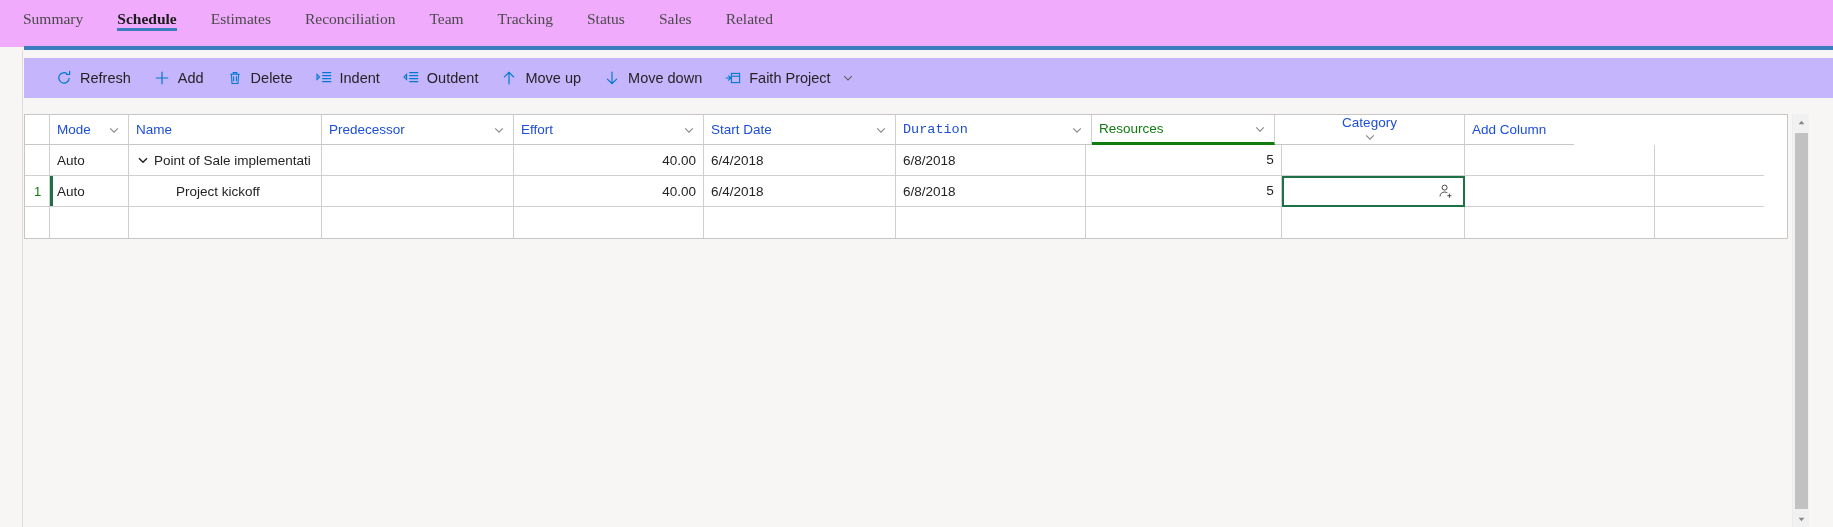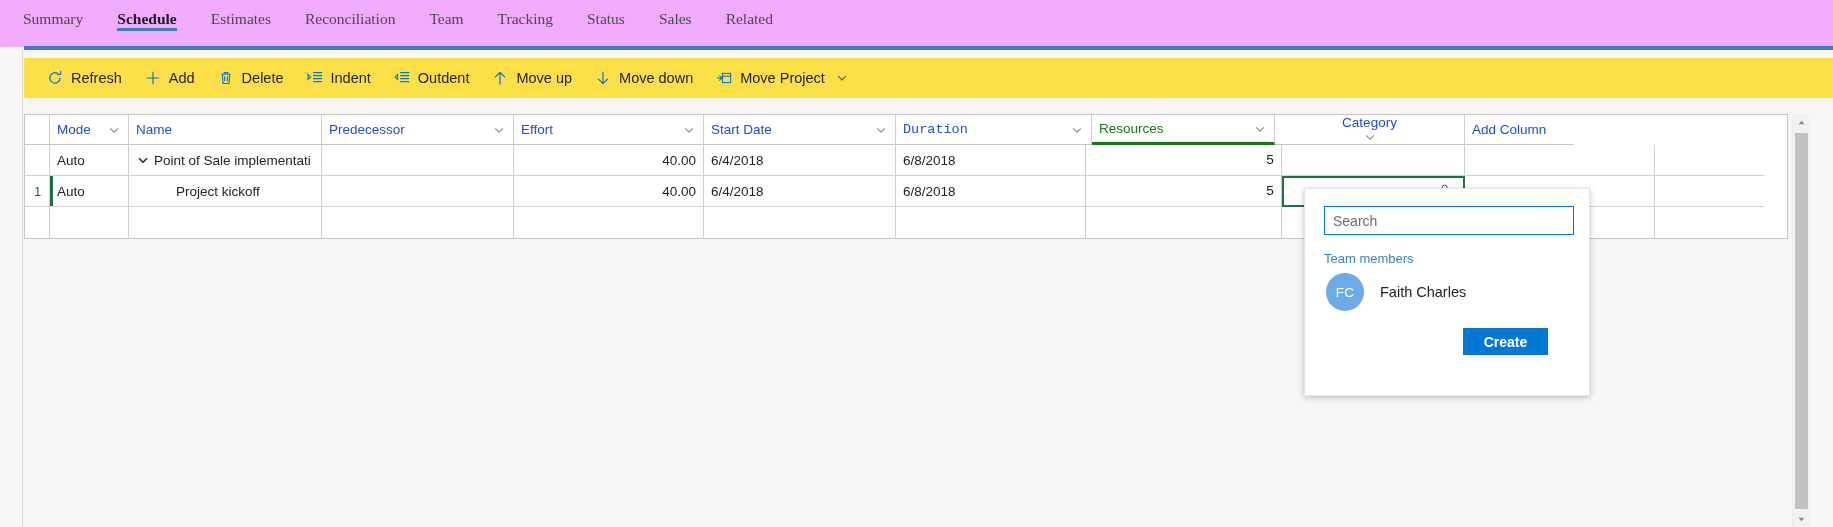--- a/index.html
+++ b/index.html
@@ -53,22 +53,22 @@
     position: absolute; left: 22px; top: 50px;
     width: 1px; height: 477px;
     background: #dedcda;
   }
 
   
   .cmdbar {
     position: absolute; left: 24px; top: 58px;
     height: 40px; width: 1809px;
     display: flex; align-items: center;
-    padding-left: 22px;
-    background: #fde047;
+    padding-left: 31px;
+    background: #c4b5fd;
   }
   .cmd {
     display: flex; align-items: center;
     gap: 7px;
     margin-right: 22px;
     font-size: 14.5px;
     color: #252423;
     cursor: pointer;
     white-space: nowrap;
   }
@@ -356,21 +356,21 @@
     </div>
 
     <div class="cmd">
       <span class="glyph">
         <svg viewBox="0 0 16 16" width="16" height="16" stroke="currentColor" stroke-width="1.1" fill="none">
           <rect x="6.4" y="3.4" width="8.2" height="9.2"></rect>
           <path d="M6.4 6.2h8.2"></path>
           <path d="M1.2 8h4.4M3.6 5.8L5.9 8 3.6 10.2" stroke-linecap="round"></path>
         </svg>
       </span>
-      <span>Move Project</span>
+      <span>Faith Project</span>
       <span class="caret">
         <svg viewBox="0 0 12 12" width="12" height="12" stroke="currentColor" stroke-width="1.1" fill="none">
           <path d="M2.2 4.2L6 8l3.8-3.8"></path>
         </svg>
       </span>
     </div>
   </div>
 
   <div class="gridwrap">
     <div class="grid">
@@ -525,25 +525,14 @@
       <div class="vs-thumb"></div>
       <div class="vs-arrow vs-down">
         <svg viewBox="0 0 10 10" width="9" height="9" fill="currentColor">
             <path d="M5 7L1.8 3h6.4z"></path>
           </svg>
       </div>
     </div>
 
   </div>
 
-  <div class="flyout">
-    <div class="fly-search">
-      <input type="text" value="" placeholder="Search" style="">
-    </div>
-    <div class="fly-sectionlabel">Team members</div>
-    <div class="fly-person">
-      <div class="avatar">FC</div>
-      <div class="person-name">Faith Charles</div>
-    </div>
-    <button class="fly-create">Create</button>
-  </div>
 
 </div>
 
 </body></html>

